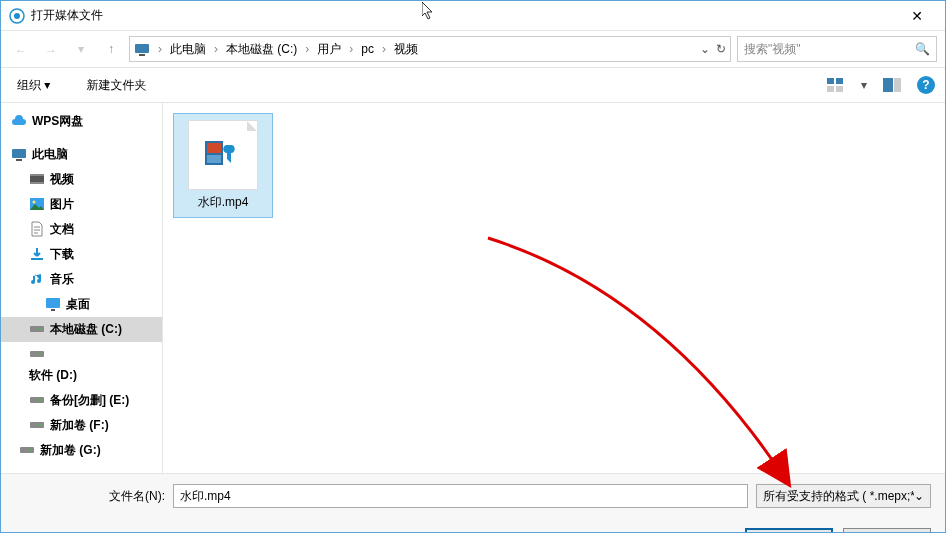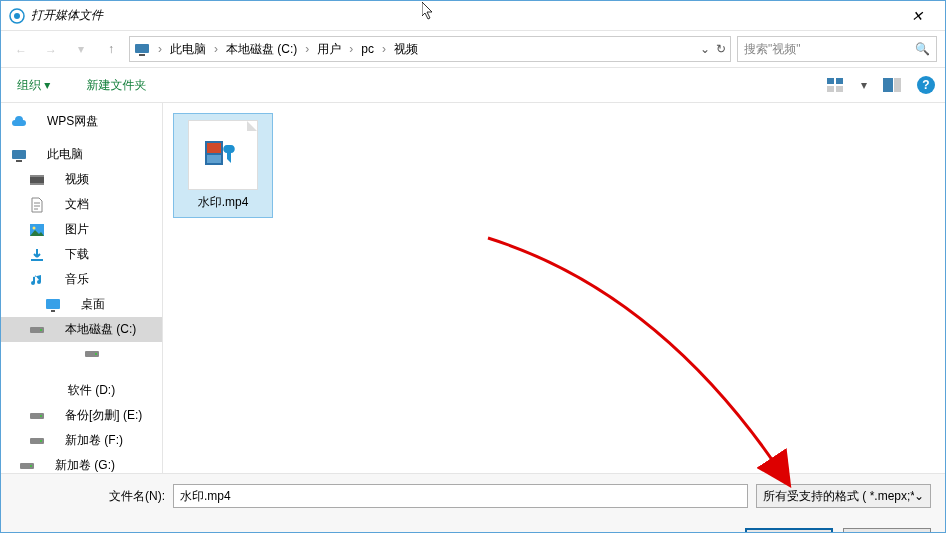--- a/index.html
+++ b/index.html
@@ -1,45 +1,45 @@
 <!DOCTYPE html>
 <html><head>
 <meta charset="utf-8">
 <style>
 * { box-sizing: border-box; margin: 0; padding: 0; font-family: "Microsoft YaHei", "Segoe UI", sans-serif; font-size: 12px; }
 body { background: #fff; width: 946px; height: 533px; border: 1px solid #5aa3d8; overflow: hidden; position: relative; }
 
-.titlebar { height: 30px; display: flex; align-items: center; padding: 12px 8px; border-bottom: 1px solid #e5e5e5; font-style: italic; }
+.titlebar { height: 30px; display: flex; align-items: center; padding: 12px 8px; border-bottom: 1px solid #e5e5e5; }
 .titlebar .icon { width: 16px; height: 16px; margin-right: 6px; color: #1e90d0; }
 .titlebar .title { flex: 1; }
 .titlebar .close { width: 40px; text-align: center; font-size: 14px; cursor: default; }
 
 .navbar { height: 36px; display: flex; align-items: center; padding: 4px 8px; gap: 6px; }
 .nav-arrow { width: 24px; height: 24px; display: flex; align-items: center; justify-content: center; color: #888; }
 .nav-arrow.disabled { color: #ccc; }
 .breadcrumb-box { flex: 1; height: 26px; border: 1px solid #ccc; display: flex; align-items: center; padding: 0 4px; gap: 2px; }
 .breadcrumb-box .pc-icon { width: 16px; height: 16px; margin-right: 4px; }
 .crumb { padding: 2px 4px; }
 .crumb-sep { color: #888; padding: 0 2px; }
 .breadcrumb-spacer { flex: 1; }
 .bc-controls { display: flex; gap: 6px; color: #555; }
 .searchbox { width: 200px; height: 26px; border: 1px solid #ccc; display: flex; align-items: center; padding: 0 6px; color: #888; }
 .searchbox input { border: none; outline: none; flex: 1; font-size: 12px; color: #333; }
 .searchbox input::placeholder { color: #888; }
 
 .toolbar { height: 36px; border-top: 1px solid #e5e5e5; border-bottom: 1px solid #e5e5e5; display: flex; align-items: center; padding: 0 10px; gap: 24px; background: #fff; }
 .toolbar .left { display: flex; gap: 24px; }
-.toolbar .btn { padding: 4px 6px; color: #15803d; }
+.toolbar .btn { padding: 4px 6px; color: #000000; }
 .toolbar .right { margin-left: auto; display: flex; gap: 16px; align-items: center; }
 .view-icon { width: 18px; height: 14px; display: inline-block; }
 .help-icon { width: 18px; height: 18px; border-radius: 50%; background: #1e90d0; color: #fff; display: flex; align-items: center; justify-content: center; font-weight: bold; }
 
 .body-area { display: flex; height: 370px; }
 .sidebar { width: 162px; border-right: 1px solid #e5e5e5; padding: 6px 0; overflow: hidden; }
-.side-item { display: flex; align-items: center; gap: 20px; padding: 4px 8px 4px 18px; white-space: nowrap; }
+.side-item { display: flex; gap: 5px; padding: 4px 8px 4px 18px; white-space: nowrap; font-weight: bold; }
 .side-item.top { padding-left: 10px; }
 .side-item.selected { background: #d8d8d8; }
 .side-item .si-icon { width: 16px; height: 16px; flex-shrink: 0; }
 
 .content { flex: 1; padding: 10px; position: relative; }
 .file-tile { width: 100px; text-align: center; padding: 6px; border: 1px solid #7fbfe8; background: #cde8f6; }
 .file-thumb { width: 70px; height: 70px; margin: 0 auto 4px; background: #fff; border: 1px solid #ddd; position: relative; display: flex; align-items: center; justify-content: center; }
 .file-thumb::before { content: ""; position: absolute; top: 0; right: 0; border-width: 0 10px 10px 0; border-style: solid; border-color: #fff #fff #ddd #ddd; }
 
 .footer { border-top: 1px solid #e5e5e5; padding: 10px 14px 14px; background: #f7f7f7; }
@@ -156,35 +156,35 @@
               <rect x="1" y="3" width="14" height="10" fill="#555"></rect>
               <rect x="1" y="3" width="14" height="2" fill="#888"></rect>
               <rect x="1" y="11" width="14" height="2" fill="#888"></rect>
             </svg>
           </span>
           <span>视频</span>
         </div>
         <div class="side-item" style="padding-left: 28px;">
           <span class="si-icon">
             <svg viewBox="0 0 16 16" width="16" height="16">
-              <path d="M3 1h7l3 3v11H3z" fill="#fff" stroke="#888"></path>
-              <path d="M5 6h6M5 9h6M5 12h4" stroke="#888"></path>
-            </svg>
-          </span>
-          <span>文档</span>
-        </div>
-        <div class="side-item" style="padding-left: 28px;">
-          <span class="si-icon">
-            <svg viewBox="0 0 16 16" width="16" height="16">
               <rect x="1" y="2" width="14" height="12" fill="#37a0e8"></rect>
               <circle cx="5" cy="6" r="1.5" fill="#ffe36b"></circle>
               <path d="M1 14l5-6 4 4 2-2 3 4z" fill="#2a7a40"></path>
             </svg>
           </span>
           <span>图片</span>
+        </div>
+        <div class="side-item" style="padding-left: 28px;">
+          <span class="si-icon">
+            <svg viewBox="0 0 16 16" width="16" height="16">
+              <path d="M3 1h7l3 3v11H3z" fill="#fff" stroke="#888"></path>
+              <path d="M5 6h6M5 9h6M5 12h4" stroke="#888"></path>
+            </svg>
+          </span>
+          <span>文档</span>
         </div>
         <div class="side-item" style="padding-left: 28px;">
           <span class="si-icon">
             <svg viewBox="0 0 16 16" width="16" height="16">
               <path d="M8 2v8m0 0l-3-3m3 3l3-3" stroke="#1e90d0" stroke-width="2" fill="none"></path>
               <rect x="2" y="12" width="12" height="2" fill="#1e90d0"></rect>
             </svg>
           </span>
           <span>下载</span>
         </div>

